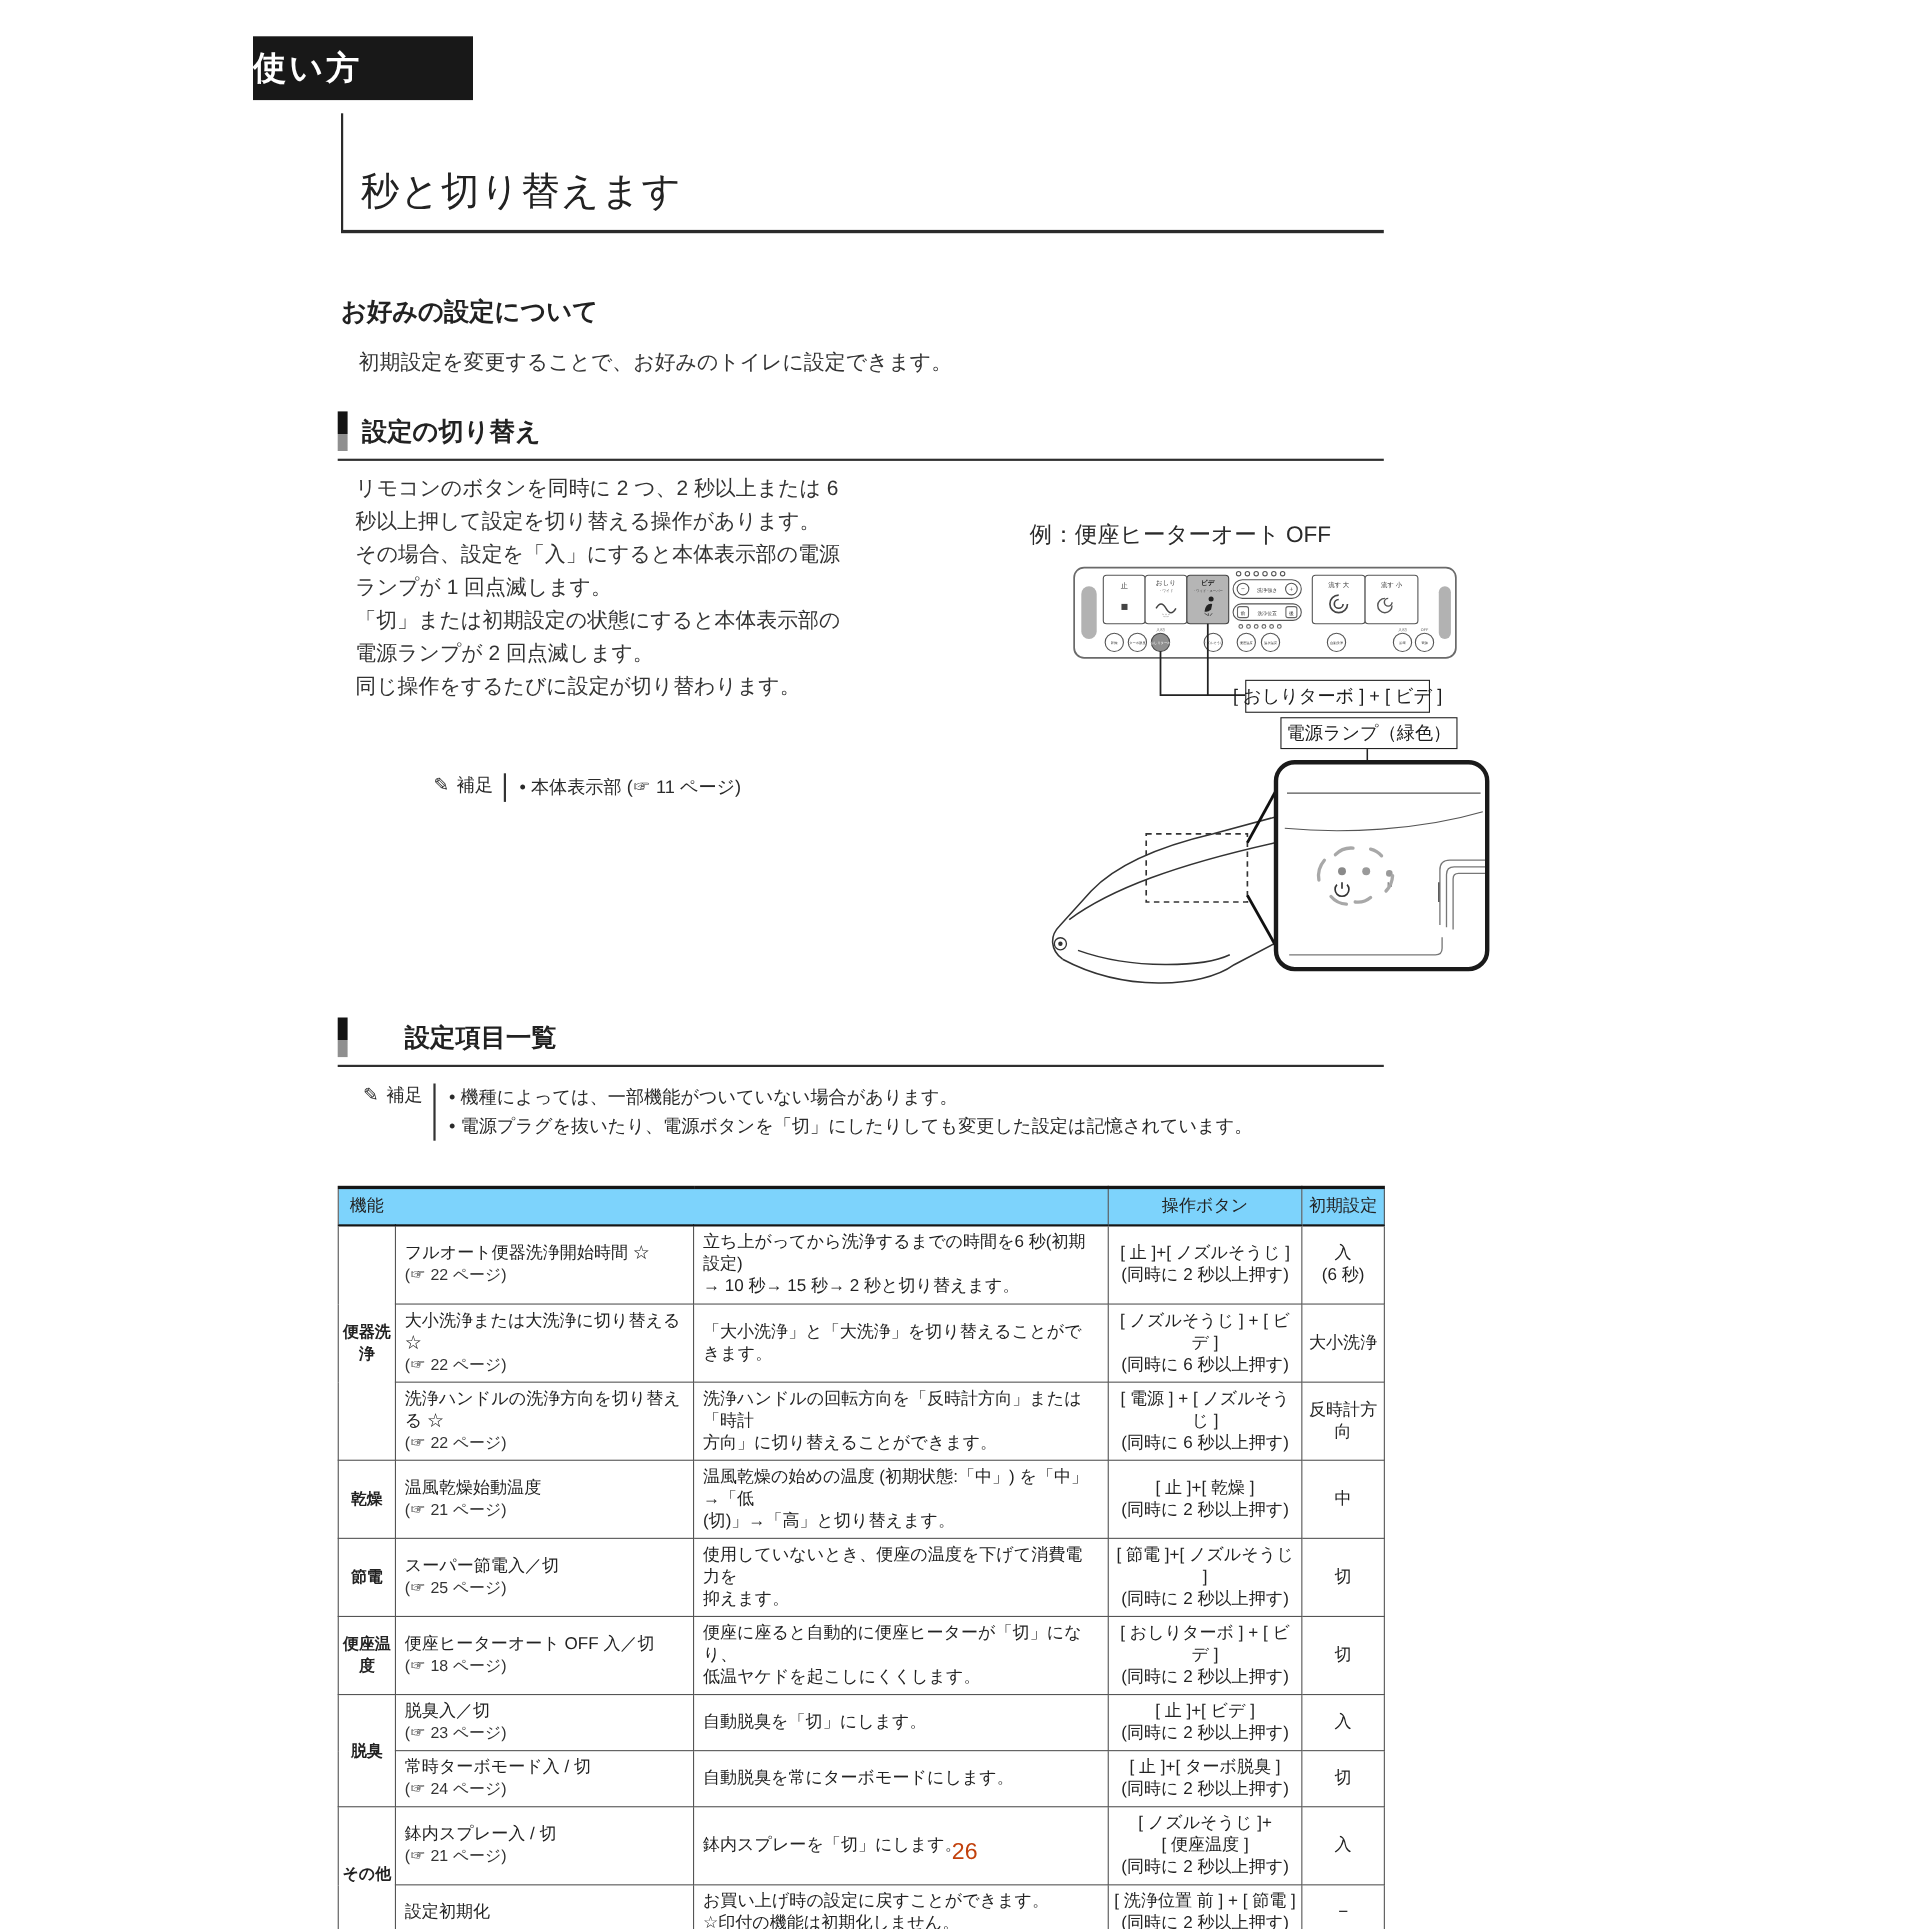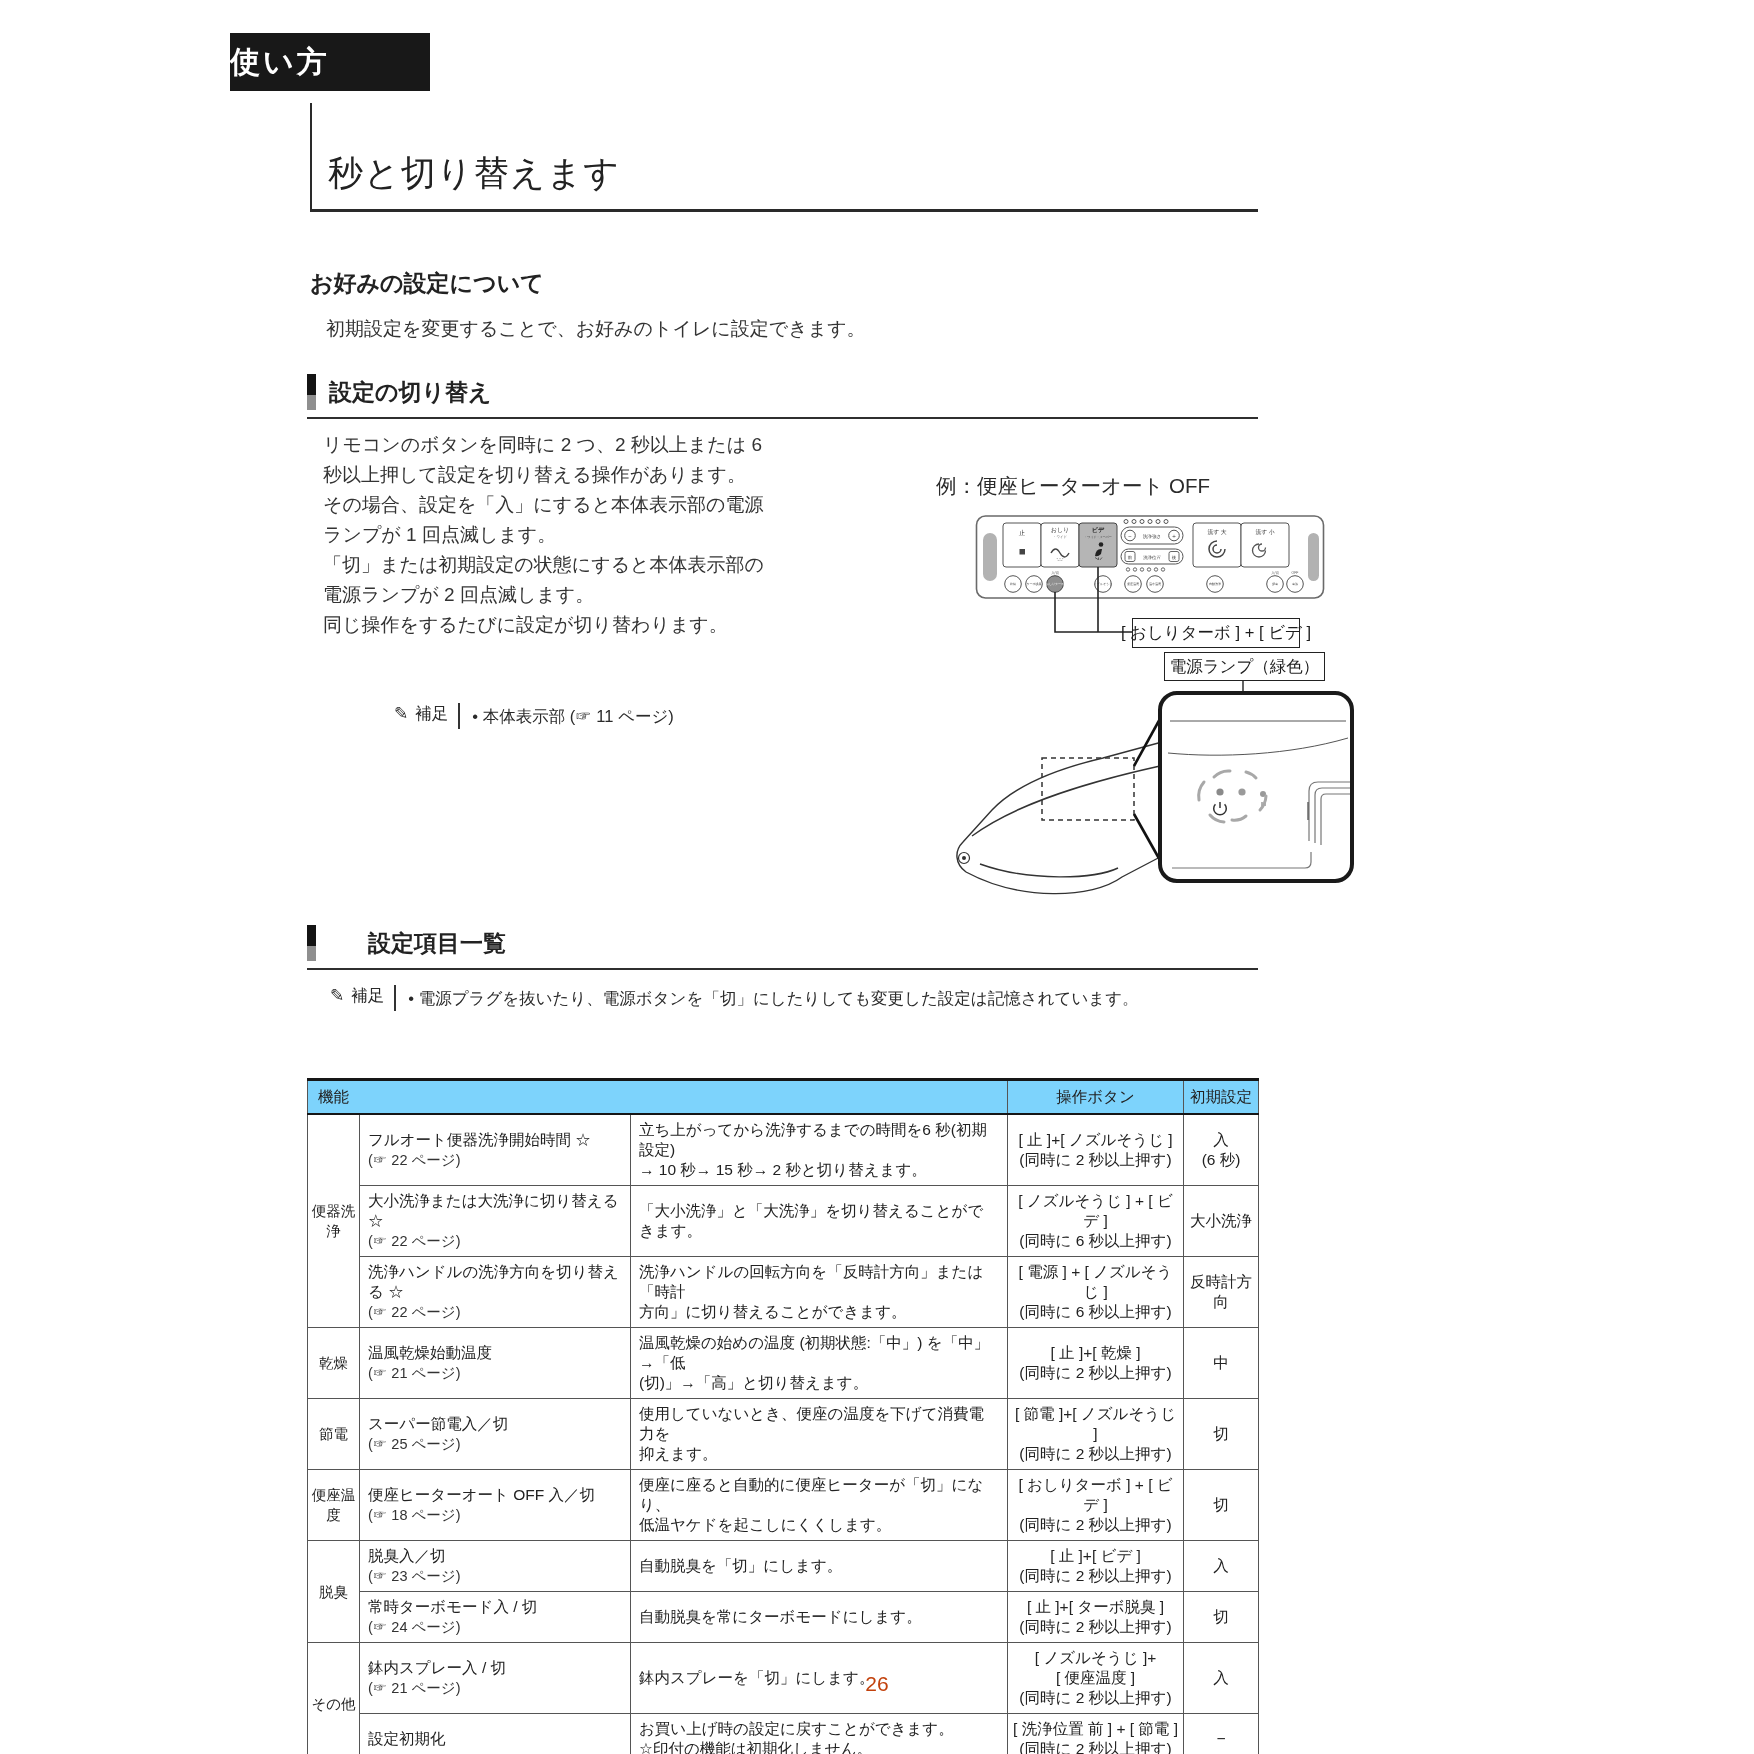--- a/index.html
+++ b/index.html
@@ -50,21 +50,21 @@
             font-size:15.5px;line-height:20px;color:#222;border:1px solid #555;border-top:3px solid #161616;}
   table.cfg th,table.cfg td{border:1px solid #555;vertical-align:middle;}
   table.cfg thead th{background:#7dd3fc;font-weight:normal;height:30px;border-bottom:2.5px solid #161616;}
   th.fn{ text-align:left;padding-left:10px;}
   th.ob,th.ds{text-align:center;}
   td.name{padding:5px 8px;text-align:left;}
   td.name .ref{font-size:14.5px;color:#333;}
   td.desc{padding:5px 8px;text-align:left;}
   td.btns{padding:5px 4px;text-align:center;}
   td.dflt{padding:5px 2px;text-align:center;}
-  th.grp{font-weight:normal;font-size:14.5px;padding:2px;text-align:center;background:#fff;}
+  th.grp{font-weight:bold;font-size:14.5px;padding:2px;text-align:center;background:#fff;}
 
   .pagenum{left:0;top:1672px;width:1754px;text-align:center;font-size:21px;color:#c2410c;}
 </style>
 </head>
 <body>
 
 <div class="abs tab">
   <span>使い方</span>
 </div>
 
@@ -287,20 +287,21 @@
 
 <div class="abs sec-h sec2">
   <div class="bar"></div>
   <div class="h2">設定項目一覧</div>
 </div>
 
 <div class="abs note note2">
   <span class="pencil">✎</span>
   <span class="lbl">補足</span>
   <span class="items">
+    <div class="it">機種によっては、一部機能がついていない場合があります。</div>
     <div class="it">電源プラグを抜いたり、電源ボタンを「切」にしたりしても変更した設定は記憶されています。</div>
   </span>
 </div>
 
 <table class="cfg">
   <colgroup>
       <col style="width:52px">
       <col style="width:271px">
       <col style="width:377px">
       <col style="width:176px">

